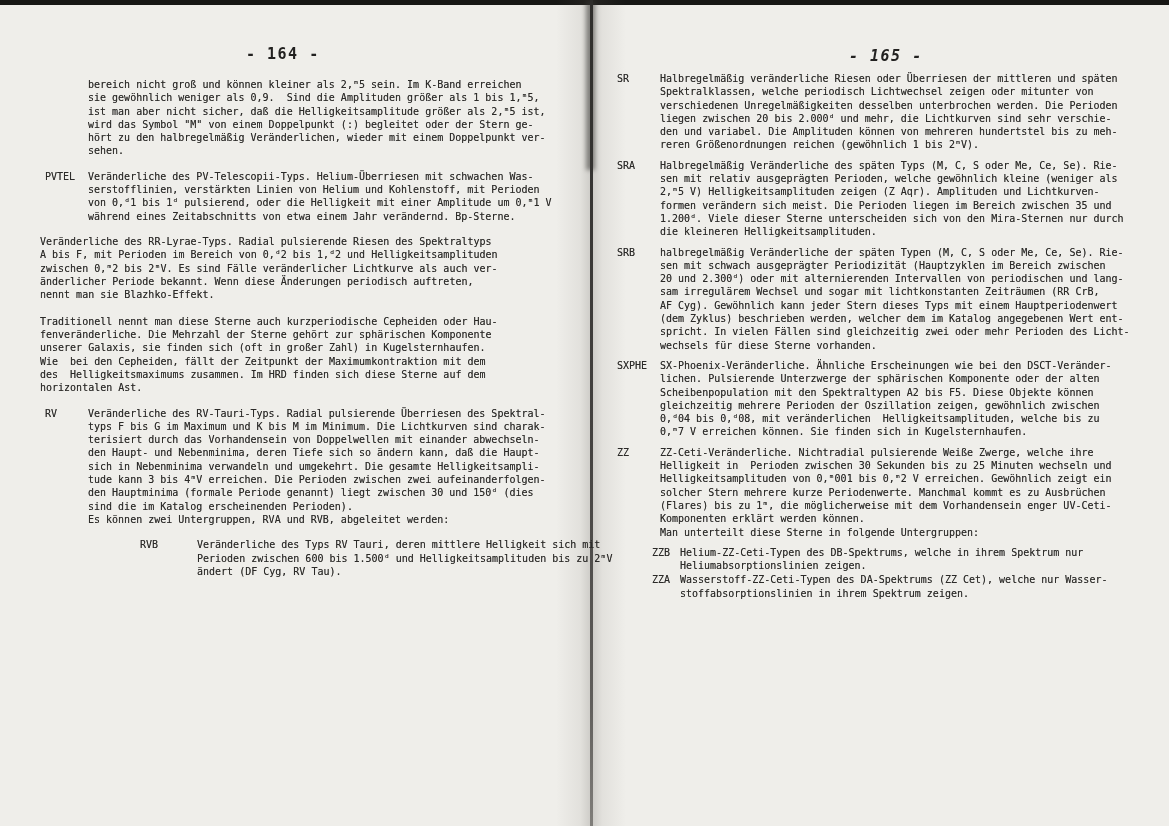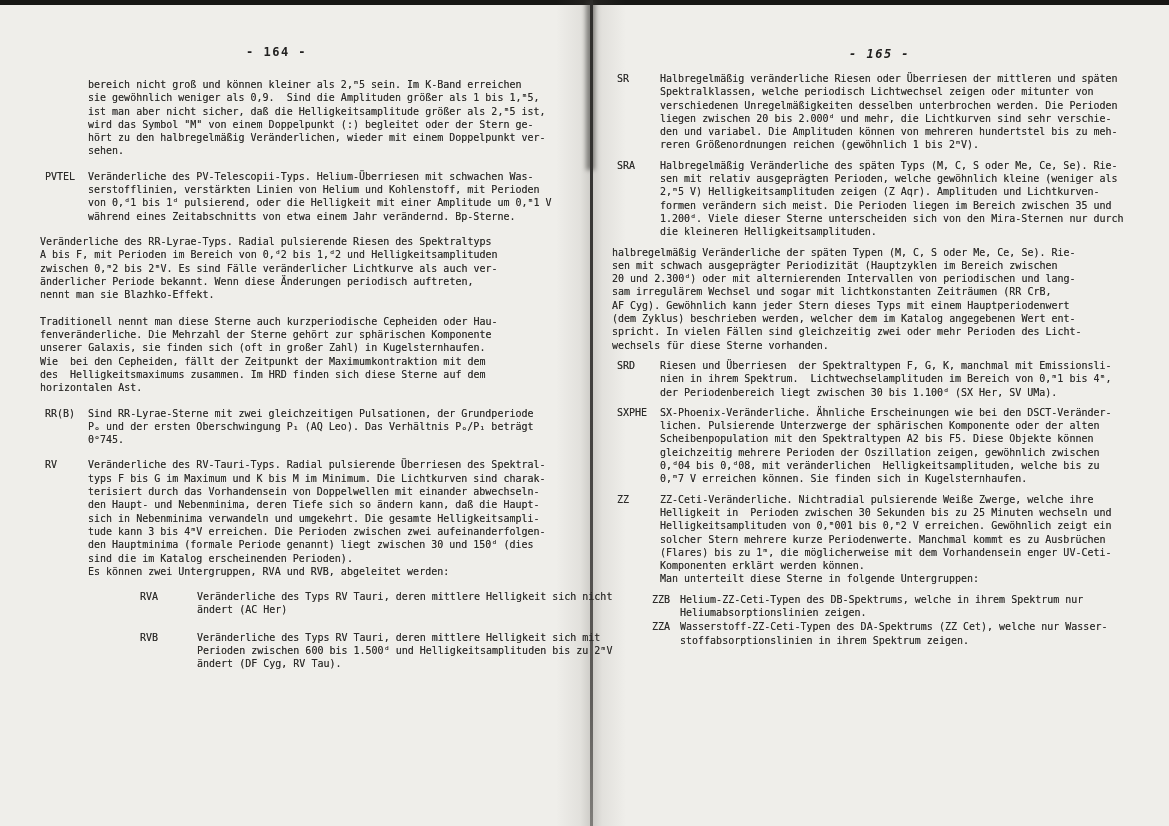--- a/index.html
+++ b/index.html
@@ -16,21 +16,21 @@
   }
   .gutter-line{
     position:absolute;top:0;left:590px;width:3px;height:826px;
     background:linear-gradient(180deg,#2c2b29 0%,#454341 55%,#605e5b 85%,#807e7a 100%);
   }
   .gutter-line-top{
     position:absolute;top:0;left:586px;width:9px;height:170px;
     background:#34332f;opacity:.5;filter:blur(2px);
   }
   .pagehead{
-    position:absolute;font-size:12px;font-weight:bold;color:#222120;
+    position:absolute;font-size:15px;font-weight:bold;color:#222120;
     letter-spacing:1.5px;white-space:pre;
   }
   #headL{left:246px;top:45px;}
   #headR{left:849px;top:47px;font-style:italic;}
   .page{
     position:absolute;top:0;color:#2b2a28;font-size:10px;line-height:13.3px;
     text-shadow:0 0 0.4px rgba(43,42,40,0.55);
   }
   #pageL{left:40px;width:527px;padding-top:78px;}
   #pageR{left:612px;width:550px;padding-top:72px;}
@@ -80,41 +80,30 @@
 nennt man sie Blazhko-Effekt.
 
 Traditionell nennt man diese Sterne auch kurzperiodische Cepheiden oder Hau-
 fenveränderliche. Die Mehrzahl der Sterne gehört zur sphärischen Komponente
 unserer Galaxis, sie finden sich (oft in großer Zahl) in Kugelsternhaufen.
 Wie  bei den Cepheiden, fällt der Zeitpunkt der Maximumkontraktion mit dem
 des  Helligkeitsmaximums zusammen. Im HRD finden sich diese Sterne auf dem
 horizontalen Ast.</div>
   </div>
   <div class="entry">
-    <div class="lbl">RR(B)</div>
-    <div class="txt">Sind RR-Lyrae-Sterne mit zwei gleichzeitigen Pulsationen, der Grundperiode
-Pₒ und der ersten Oberschwingung P₁ (AQ Leo). Das Verhältnis Pₒ/P₁ beträgt
-0ᵒ745.</div>
-  </div>
-  <div class="entry">
     <div class="lbl">RV</div>
     <div class="txt">Veränderliche des RV-Tauri-Typs. Radial pulsierende Überriesen des Spektral-
 typs F bis G im Maximum und K bis M im Minimum. Die Lichtkurven sind charak-
 terisiert durch das Vorhandensein von Doppelwellen mit einander abwechseln-
 den Haupt- und Nebenminima, deren Tiefe sich so ändern kann, daß die Haupt-
 sich in Nebenminima verwandeln und umgekehrt. Die gesamte Helligkeitsampli-
 tude kann 3 bis 4ᵐV erreichen. Die Perioden zwischen zwei aufeinanderfolgen-
 den Hauptminima (formale Periode genannt) liegt zwischen 30 und 150ᵈ (dies
 sind die im Katalog erscheinenden Perioden).
 Es können zwei Untergruppen, RVA und RVB, abgeleitet werden:</div>
-  </div>
-  <div class="entry sub">
-    <div class="lbl">RVA</div>
-    <div class="txt">Veränderliche des Typs RV Tauri, deren mittlere Helligkeit sich nicht
-ändert (AC Her)</div>
   </div>
   <div class="entry sub">
     <div class="lbl">RVB</div>
     <div class="txt">Veränderliche des Typs RV Tauri, deren mittlere Helligkeit sich mit
 Perioden zwischen 600 bis 1.500ᵈ und Helligkeitsamplituden bis zu 2ᵐV
 ändert (DF Cyg, RV Tau).</div>
   </div>
 </div>
 
 <div class="page" id="pageR">
@@ -130,34 +119,29 @@
   <div class="entry">
     <div class="lbl">SRA</div>
     <div class="txt">Halbregelmäßig Veränderliche des späten Typs (M, C, S oder Me, Ce, Se). Rie-
 sen mit relativ ausgeprägten Perioden, welche gewöhnlich kleine (weniger als
 2,ᵐ5 V) Helligkeitsamplituden zeigen (Z Aqr). Amplituden und Lichtkurven-
 formen verändern sich meist. Die Perioden liegen im Bereich zwischen 35 und
 1.200ᵈ. Viele dieser Sterne unterscheiden sich von den Mira-Sternen nur durch
 die kleineren Helligkeitsamplituden.</div>
   </div>
   <div class="entry">
+    <div class="lbl">SRB</div>
     <div class="txt">halbregelmäßig Veränderliche der späten Typen (M, C, S oder Me, Ce, Se). Rie-
 sen mit schwach ausgeprägter Periodizität (Hauptzyklen im Bereich zwischen
 20 und 2.300ᵈ) oder mit alternierenden Intervallen von periodischen und lang-
 sam irregulärem Wechsel und sogar mit lichtkonstanten Zeiträumen (RR CrB,
 AF Cyg). Gewöhnlich kann jeder Stern dieses Typs mit einem Hauptperiodenwert
 (dem Zyklus) beschrieben werden, welcher dem im Katalog angegebenen Wert ent-
 spricht. In vielen Fällen sind gleichzeitig zwei oder mehr Perioden des Licht-
 wechsels für diese Sterne vorhanden.</div>
-  </div>
-  <div class="entry">
-    <div class="lbl">SRD</div>
-    <div class="txt">Riesen und Überriesen  der Spektraltypen F, G, K, manchmal mit Emissionsli-
-nien in ihrem Spektrum.  Lichtwechselamplituden im Bereich von 0,ᵐ1 bis 4ᵐ,
-der Periodenbereich liegt zwischen 30 bis 1.100ᵈ (SX Her, SV UMa).</div>
   </div>
   <div class="entry">
     <div class="lbl">SXPHE</div>
     <div class="txt">SX-Phoenix-Veränderliche. Ähnliche Erscheinungen wie bei den DSCT-Veränder-
 lichen. Pulsierende Unterzwerge der sphärischen Komponente oder der alten
 Scheibenpopulation mit den Spektraltypen A2 bis F5. Diese Objekte können
 gleichzeitig mehrere Perioden der Oszillation zeigen, gewöhnlich zwischen
 0,ᵈ04 bis 0,ᵈ08, mit veränderlichen  Helligkeitsamplituden, welche bis zu
 0,ᵐ7 V erreichen können. Sie finden sich in Kugelsternhaufen.</div>
   </div>

